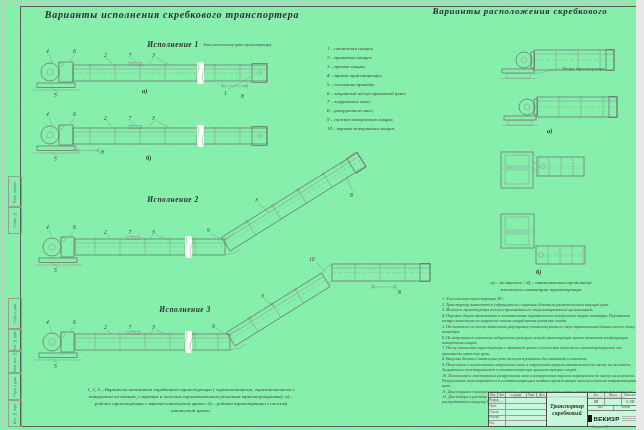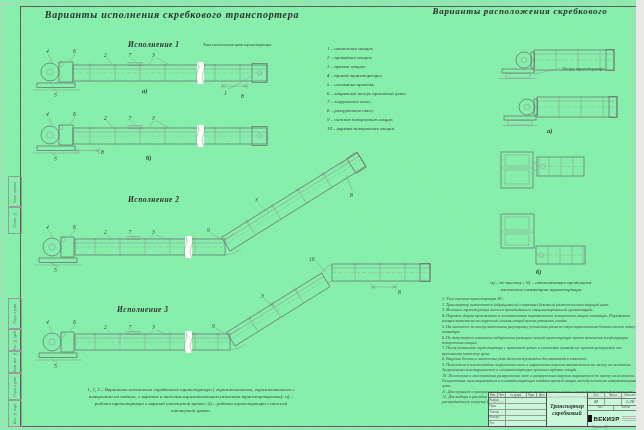--- a/index.html
+++ b/index.html
@@ -7,21 +7,21 @@
          font-family:"Liberation Serif",serif;color:#3a3a3a;}
   .sheet::before{content:"";position:absolute;inset:0;
      background:repeating-linear-gradient(45deg,rgba(120,120,120,0.025) 0 2px,transparent 2px 14px);
      pointer-events:none;}
   .outer{position:absolute;inset:2px;border:1px solid #c8c8c4;}
   .frame{position:absolute;left:20px;top:6px;width:617px;height:419px;border:1.2px solid #5d5d5d;}
   .abs{position:absolute;}
   .t-main{position:absolute;text-align:center;font:italic 600 10px "Liberation Serif",serif;
           letter-spacing:.7px;color:#2e2e2e;}
   .t-main.rt{font-size:9px;line-height:11px;}
-  .t-exec{position:absolute;text-align:left;font:italic 600 7.5px "Liberation Serif",serif;
+  .t-exec{position:absolute;text-align:center;font:italic 600 7.5px "Liberation Serif",serif;
           letter-spacing:.5px;color:#2e2e2e;}
   .t-small{position:absolute;font:italic 4.3px "Liberation Serif",serif;color:#3e3e3e;}
   .legend{position:absolute;left:327px;top:45px;width:114px;}
   .legend div{font:italic 4.9px "Liberation Serif",serif;line-height:8.9px;white-space:nowrap;color:#3b3b3b;}
   .cap-left{position:absolute;left:34px;top:386px;width:314px;text-align:center;}
   .cap-left div{font:italic 5px "Liberation Serif",serif;line-height:7px;color:#3b3b3b;}
   .cap-right{position:absolute;left:446px;top:280px;width:190px;text-align:center;}
   .cap-right div{font:italic 5px "Liberation Serif",serif;line-height:6.6px;color:#3b3b3b;}
   .notes{position:absolute;left:442px;top:296px;width:196px;}
   .notes div{font:italic 4.1px "Liberation Serif",serif;line-height:5.1px;color:#474747;margin-bottom:.6px;}
@@ -96,21 +96,21 @@
   <div class="mcell" style="top:399px;height:26px">
       <span>Инв. № подл.</span>
     </div>
 
   <div class="t-main" style="left:38px;top:9px;width:268px">Варианты исполнения скребкового транспортера</div>
   <div class="t-main rt" style="left:420px;top:6px;width:200px">
     <div>Варианты расположения скребкового</div>
   </div>
   <div class="t-exec" style="left:128px;top:40px;width:90px">Исполнение  1</div>
   <div class="t-exec" style="left:128px;top:195px;width:90px">Исполнение  2</div>
-  <div class="t-exec" style="left:117px;top:305px;width:90px">Исполнение  3</div>
+  <div class="t-exec" style="left:140px;top:305px;width:90px">Исполнение  3</div>
   <div class="t-small" style="left:203px;top:42px;width:115px">Узел натяжения цепи транспортера</div>
 
   <div class="legend">
     <div>1 –  натяжная секция;</div>
     <div>2 –  приводная секция;</div>
     <div>3 –  прямая секция;</div>
     <div>4 –  привод транспортера;</div>
     <div>5 –  основание привода;</div>
     <div>6 –  защитный кожух приводной цепи;</div>
     <div>7 –  загрузочное окно;</div>

